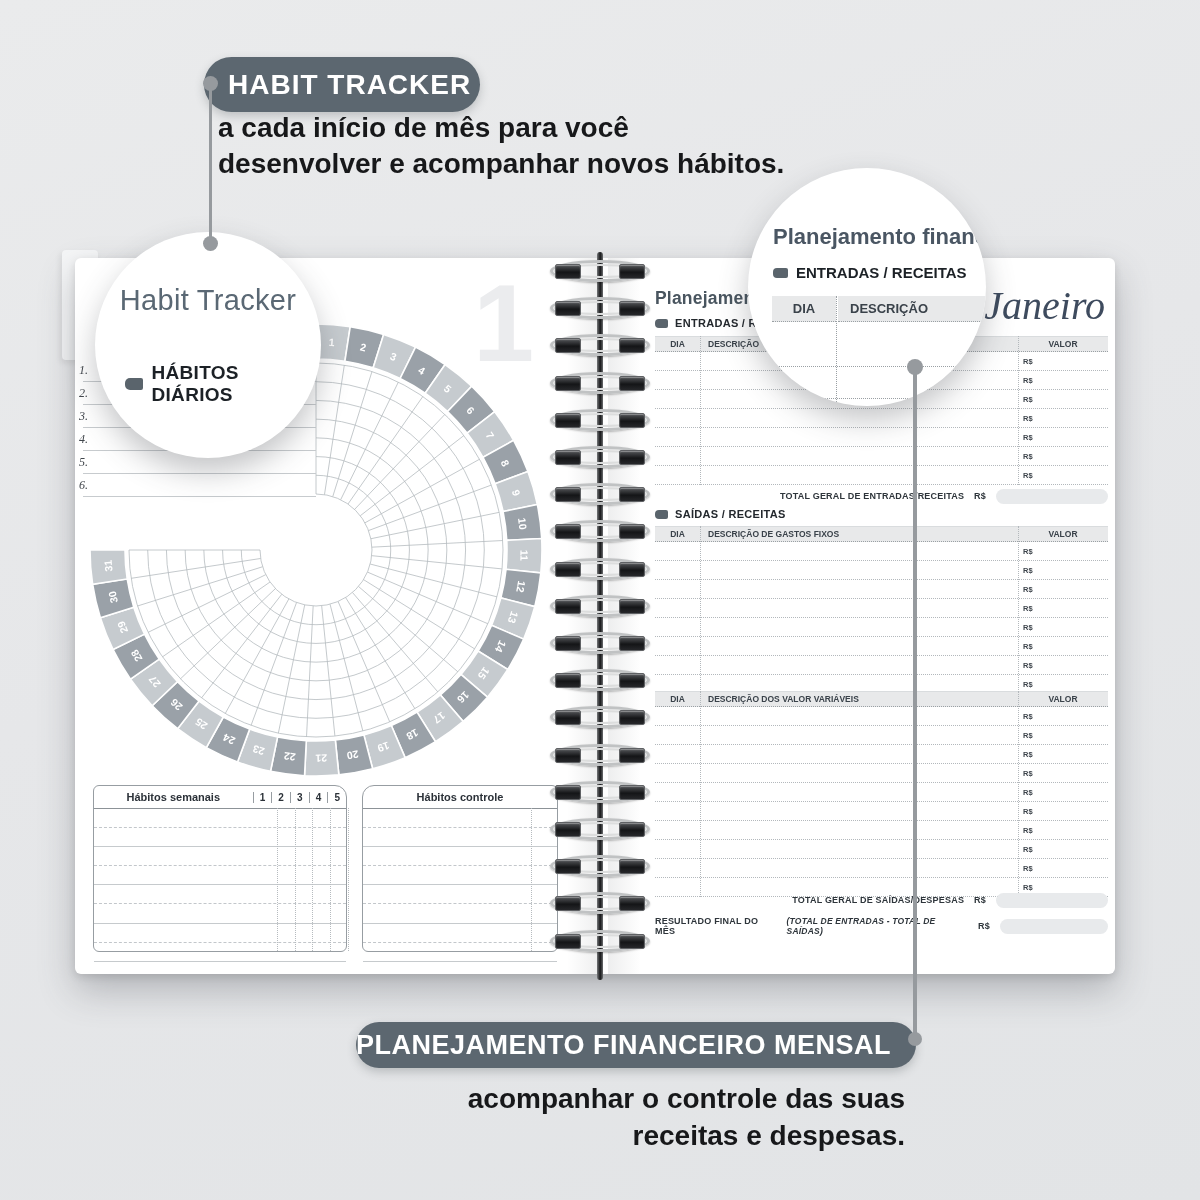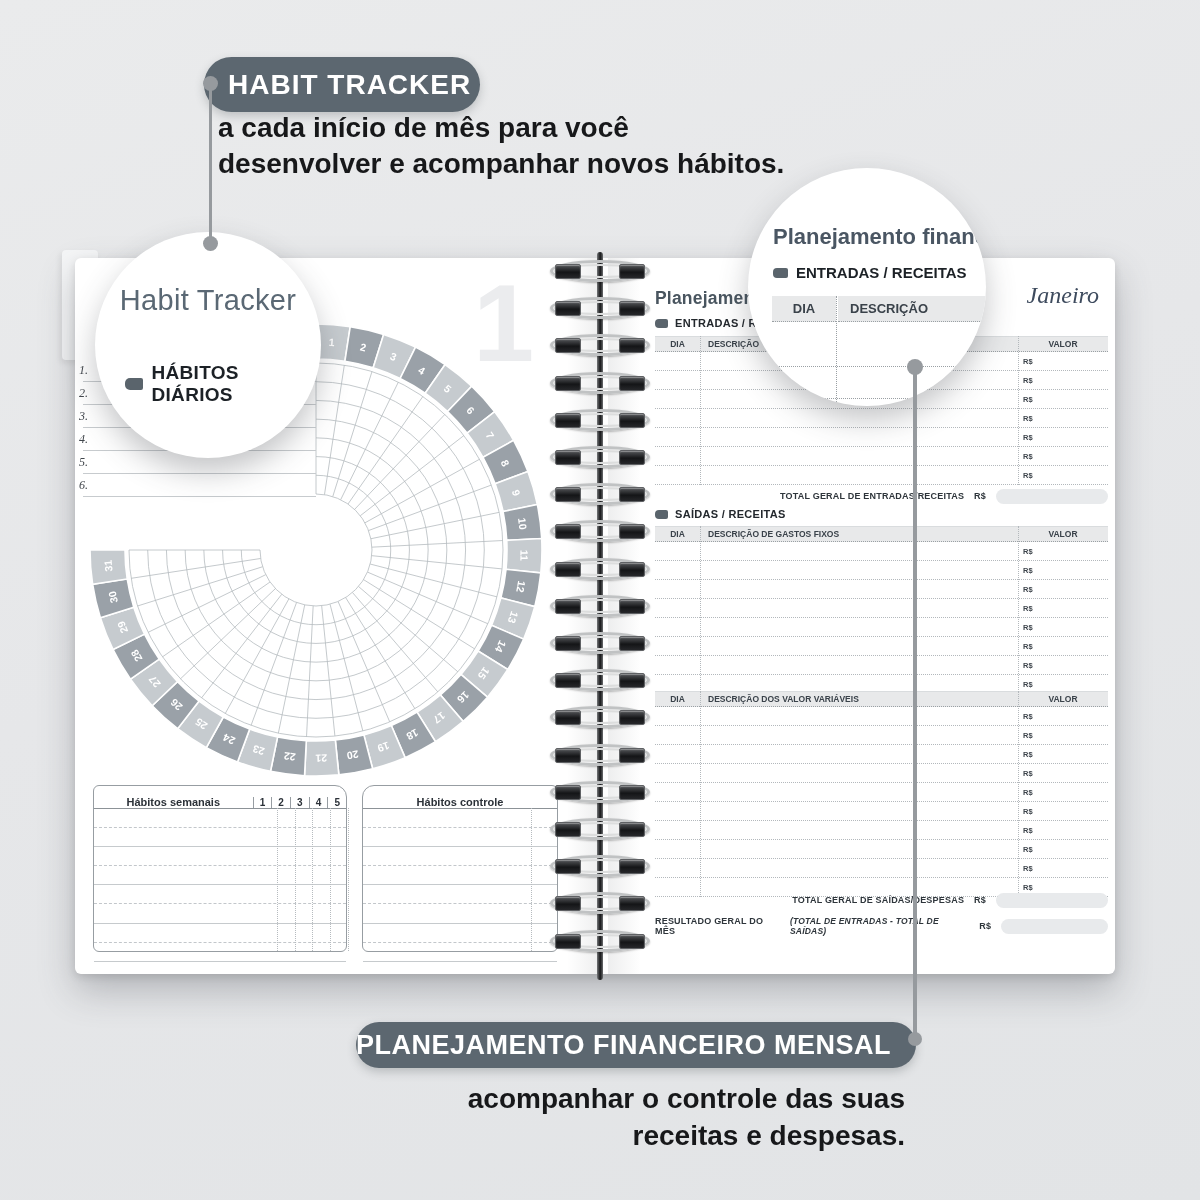--- a/index.html
+++ b/index.html
@@ -38,36 +38,36 @@
   .chart-svg .grid{fill:none;stroke:#b5bbbf;stroke-width:.8;}
   .chart-svg line{stroke:#b5bbbf;stroke-width:.8;}
   .chart-svg text{font-family:"Liberation Sans",sans-serif;font-size:10.5px;font-weight:bold;fill:#fff;
        text-anchor:middle;dominant-baseline:central;}
   .watermark{position:absolute;left:398px;top:10px;font-size:110px;line-height:1;font-weight:600;color:#ebecee;}
   .habit-num{position:absolute;left:4px;width:22px;font-family:"Liberation Serif",serif;font-style:italic;
        font-size:12px;color:#41464c;}
   .habit-line{position:absolute;left:8px;width:233px;border-top:1px solid #c7cbce;}
 
   .ltable{position:absolute;top:527px;height:167px;border:1px solid #979da2;background:#fff;box-sizing:border-box;}
-  .ltable .lhead{position:relative;height:22px;border-bottom:1.5px solid #8c9297;display:flex;align-items:flex-end;}
+  .ltable .lhead{position:relative;height:22px;border-bottom:1.5px solid #8c9297;display:flex;align-items:center;}
   .ltable .ltitle{flex:1;display:flex;align-items:center;justify-content:center;
        font-size:11px;font-weight:bold;color:#2b3138;}
   .sem{left:18px;width:254px;border-radius:6px 12px 6px 6px;}
   .men{left:287px;width:196px;border-radius:12px 6px 6px 6px;}
   .numcell{width:17.7px;border-left:1px solid #979da2;display:flex;align-items:center;justify-content:center;
        font-size:10px;font-weight:bold;color:#2b3138;}
   .lrow{height:18.1px;}
   .lrow.solid{border-bottom:1px solid #c6cacd;}
   .lrow.dash{border-bottom:1px dashed #c3c7cb;}
   .vcol{position:absolute;top:22px;bottom:0;border-left:1px dotted #b6bbbf;}
 
   
   .rp-title{position:absolute;left:47px;top:30px;font-size:17.5px;font-weight:600;color:#49555f;letter-spacing:.2px;}
-  .rp-month{position:absolute;right:16px;top:24px;font-family:"Liberation Serif",serif;font-style:italic;
-       font-size:24px;color:#3e4b5e;}
+  .rp-month{position:absolute;right:10px;top:24px;font-family:"Liberation Serif",serif;font-style:italic;
+       font-size:40px;color:#3e4b5e;}
   .seclabel{position:absolute;left:47px;display:flex;align-items:center;gap:7px;
        font-size:11px;font-weight:bold;color:#23282d;letter-spacing:.3px;}
   .tag-icon{display:inline-block;width:13px;height:9px;background:#5a646c;border-radius:4px 2px 2px 4px;}
   .ftable{position:absolute;left:47px;width:453px;}
   .fhead{display:flex;height:16px;background:#e8e9ea;border-top:1px solid #d9dcde;
        border-bottom:1px dotted #9aa0a4;font-size:8.5px;font-weight:bold;color:#3a424a;box-sizing:border-box;}
   .c-dia{width:45px;display:flex;align-items:center;justify-content:center;}
   .c-desc{flex:1;display:flex;align-items:center;padding-left:8px;}
   .c-val{width:90px;display:flex;align-items:center;justify-content:center;}
   .frow{position:relative;height:18px;border-bottom:1px dotted #b3b8bc;}
@@ -417,21 +417,21 @@
         <div class="fvsep" style="left:45px;"></div>
         <div class="fvsep" style="left:363px;"></div>
       </div>
 
       <div class="totrow" style="top:634px;">
         <span>TOTAL GERAL DE SAÍDAS/DESPESAS</span>
         <span>R$</span>
         <span class="pillin"></span>
       </div>
       <div class="totrow" style="top:660px;">
-        <span>RESULTADO GERAL DO MÊS</span>
+        <span>RESULTADO FINAL DO MÊS</span>
         <span class="ital">(TOTAL DE ENTRADAS - TOTAL DE SAÍDAS)</span>
         <span>R$</span>
         <span class="pillin"></span>
       </div>
     </div>
 
     <div class="spine-shade-l"></div>
     <div class="spine-shade-r"></div>
 
     <div class="spiral">

